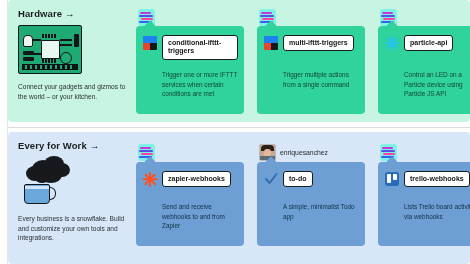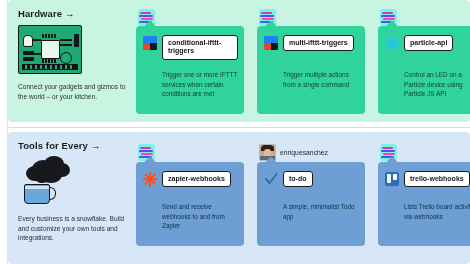--- a/index.html
+++ b/index.html
@@ -255,21 +255,21 @@
     </div>
   </div>
 
   <div class="divider"></div>
 
   <div class="section sec-tools">
     <div class="band"></div>
 
     <div class="colleft">
       <div class="sec-title">
-        <span>Tools for Every</span><span class="arrow">→</span>
+        <span>Every for Work</span><span class="arrow">→</span>
       </div>
 
       <div class="art">
         <div class="mug-wrap">
           <div class="steam">
             <span class="puff" style="left:6px;top:4px;width:22px;height:18px;"></span>
             <span class="puff" style="left:18px;top:0px;width:20px;height:16px;"></span>
             <span class="puff" style="left:0px;top:10px;width:18px;height:15px;"></span>
             <span class="puff" style="left:14px;top:11px;width:22px;height:16px;"></span>
             <span class="puff" style="left:28px;top:7px;width:16px;height:14px;"></span>

